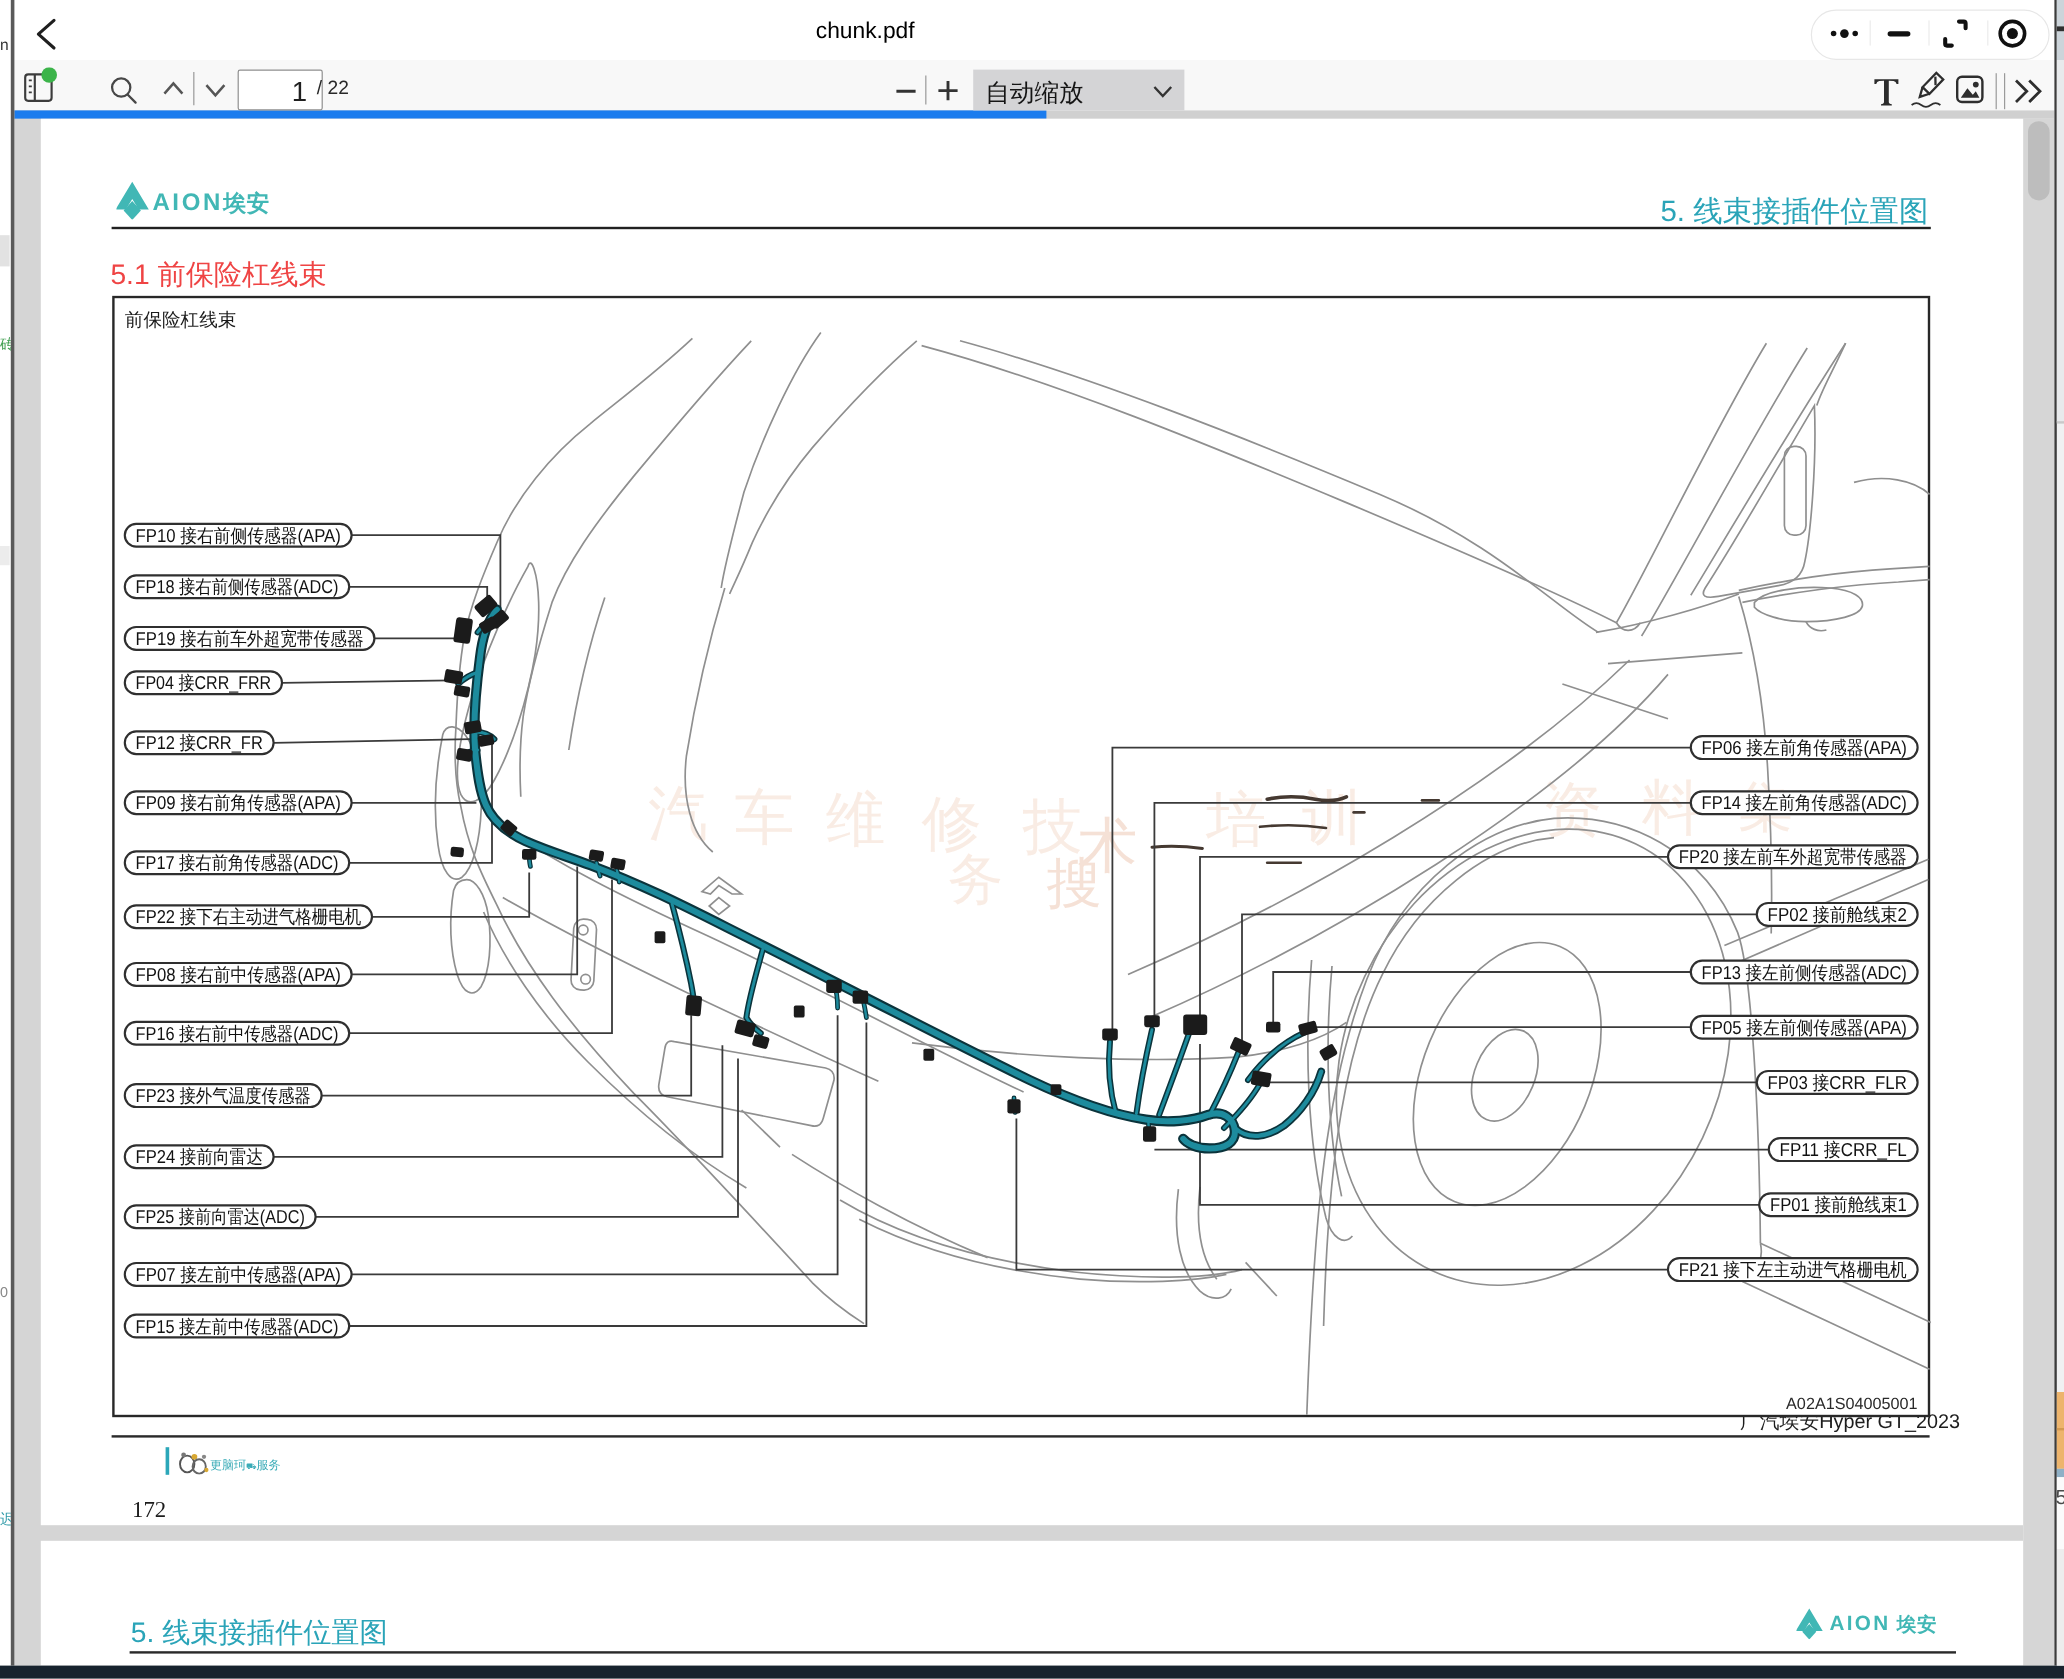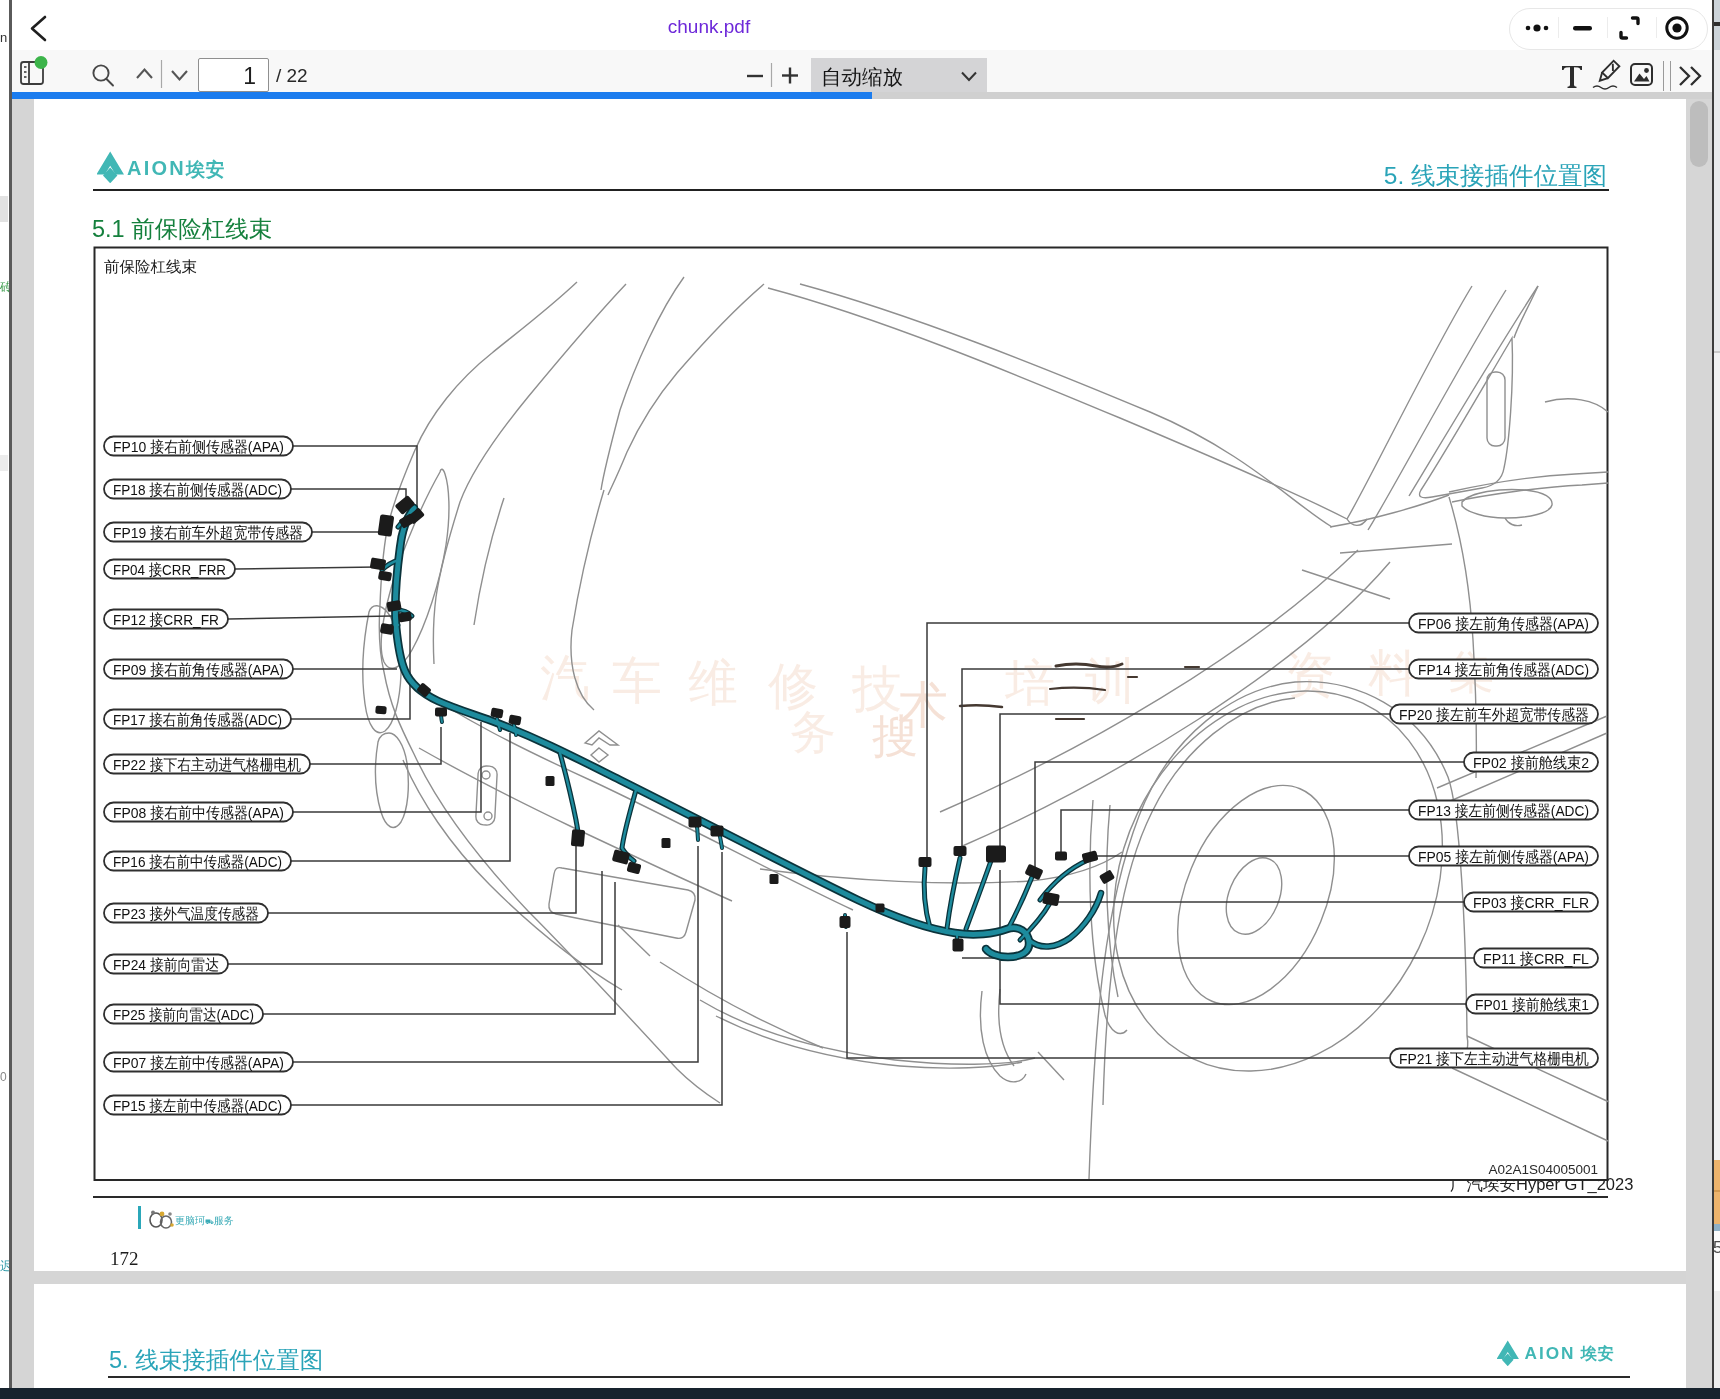--- a/index.html
+++ b/index.html
@@ -42,21 +42,21 @@
 <div class="abs" id="page2"></div>
 <div class="abs" id="scrollbar"></div>
 <div class="abs" id="sbthumb"></div>
 <div class="abs" id="lborder"></div>
 <div class="abs" id="rborder"></div>
 <div class="abs" id="taskbar"></div>
 
 <svg class="abs" style="left:24px;top:12px" width="32" height="34" viewBox="0 0 32 34">
   <path d="M21,5 L8,16.5 L21,28" fill="none" stroke="#1f1f1f" stroke-width="2.6" stroke-linecap="round" stroke-linejoin="round"></path>
 </svg>
-<div class="abs" style="left:0;top:16px;width:1418px;text-align:center;font-size:19px;color:#6d28d9;">chunk.pdf</div>
+<div class="abs" style="left:12px;top:16px;width:1418px;text-align:center;font-size:19px;color:#000000;">chunk.pdf</div>
 <div class="abs" id="ctrlpill"></div>
 <div class="csep" style="left:1558px;"></div>
 <div class="csep" style="left:1607px;"></div>
 <div class="csep" style="left:1656px;"></div>
 <svg class="abs" style="left:1509px;top:8px" width="197" height="40" viewBox="0 0 197 40">
 
   <circle cx="19" cy="20" r="2.3" fill="#111"></circle>
   <circle cx="28" cy="20" r="3.6" fill="#111"></circle>
   <circle cx="37" cy="20" r="2.3" fill="#111"></circle>
 
@@ -81,21 +81,21 @@
   <circle cx="11" cy="13" r="7.6" fill="none" stroke="#474747" stroke-width="1.9"></circle>
   <line x1="16.5" y1="19" x2="23" y2="25.5" stroke="#474747" stroke-width="1.9" stroke-linecap="round"></line>
 </svg>
 <svg class="abs" style="left:130px;top:60px" width="70" height="28" viewBox="0 0 70 28">
   <path d="M7,18 L14.5,9.5 L22,18" fill="none" stroke="#565656" stroke-width="2.1"></path>
   <line x1="31.5" y1="0" x2="31.5" y2="28" stroke="#a8a8a8" stroke-width="1.2"></line>
   <path d="M42,11 L49.5,19.5 L57,11" fill="none" stroke="#565656" stroke-width="2.1"></path>
 </svg>
 <div class="abs" style="left:198px;top:58px;width:69px;height:32px;background:#fff;border:1px solid #8f8f8f;border-radius:2px;"></div>
 <div class="abs tbtxt" style="left:198px;top:63px;width:58px;text-align:right;font-size:23px;">1</div>
-<div class="abs tbtxt" style="left:276px;top:65px;font-size:19px;color:#282828;text-align:right;">/ 22</div>
+<div class="abs tbtxt" style="left:264px;top:65px;font-size:16px;color:#282828;text-align:right;">/ 22</div>
 <svg class="abs" style="left:740px;top:58px" width="70" height="34" viewBox="0 0 70 34">
   <line x1="7" y1="18" x2="23" y2="18" stroke="#333" stroke-width="2.4"></line>
   <line x1="31.5" y1="5" x2="31.5" y2="29" stroke="#a8a8a8" stroke-width="1.2"></line>
   <line x1="42" y1="17.5" x2="58" y2="17.5" stroke="#333" stroke-width="2.4"></line>
   <line x1="50" y1="9.5" x2="50" y2="25.5" stroke="#333" stroke-width="2.4"></line>
 </svg>
 <div class="abs" style="left:811px;top:58px;width:176px;height:34px;background:#d4d4d6;"></div>
 <div class="abs tbtxt" style="left:821px;top:63px;font-size:20.5px;color:#151515;">自动缩放</div>
 <svg class="abs" style="left:956px;top:68px" width="26" height="18" viewBox="0 0 26 18">
   <path d="M6,4.5 L13,12 L20,4.5" fill="none" stroke="#333" stroke-width="2"></path>
@@ -124,21 +124,21 @@
 </svg>
 
 <svg class="abs" style="left:97px;top:151px" width="130" height="32" viewBox="0 0 130 32">
   <path d="M13.2,0.5 L27,23.5 H18.6 L13.2,14.8 L7.8,23.5 H-0.6 Z" fill="#41b7b5"></path>
   <path d="M13.2,16.5 L20.4,24.4 L13.2,32.3 L6,24.4 Z" fill="#41b7b5"></path>
   <text x="30" y="24" font-family="Liberation Sans" font-weight="bold" font-size="20" letter-spacing="2.2" fill="#41b7b5">AION</text>
   <text x="89" y="24.5" font-family="Liberation Sans" font-weight="bold" font-size="19" letter-spacing="0.5" fill="#41b7b5">埃安</text>
 </svg>
 <div class="abs" style="left:93px;top:189px;width:1516px;height:2px;background:#212121;"></div>
 <div class="abs" style="left:1287px;top:159px;width:320px;text-align:right;font-size:24.5px;color:#2aa4b8;">5. 线束接插件位置图</div>
-<div class="abs" style="left:92px;top:213px;font-size:23.5px;color:#15803d;">5.1 前保险杠线束</div>
+<div class="abs" style="left:92px;top:213px;font-size:23.5px;color:#ef4444;">5.1 前保险杠线束</div>
 <div class="abs" style="left:93px;top:1196px;width:1515px;height:2px;background:#2a2a2a;"></div>
 <div class="abs" style="left:110px;top:1248px;font-family:'Liberation Serif',serif;font-size:19px;color:#1c1c1c;">172</div>
 <div class="abs" style="left:138px;top:1206px;width:2.5px;height:23px;background:#2ba7b9;"></div>
 <svg class="abs" style="left:148px;top:1209px;filter:blur(0.4px)" width="26" height="20" viewBox="0 0 26 20">
   <ellipse cx="8" cy="11" rx="6" ry="7" fill="none" stroke="#555" stroke-width="1.6"></ellipse>
   <circle cx="5" cy="3.5" r="2" fill="#777"></circle>
   <circle cx="14" cy="5" r="2.4" fill="#d8a832"></circle>
   <ellipse cx="18" cy="13" rx="5.5" ry="6" fill="none" stroke="#666" stroke-width="1.6"></ellipse>
   <circle cx="22" cy="5" r="1.8" fill="#888"></circle>
   <circle cx="24" cy="16" r="1.8" fill="#d8a832"></circle>

